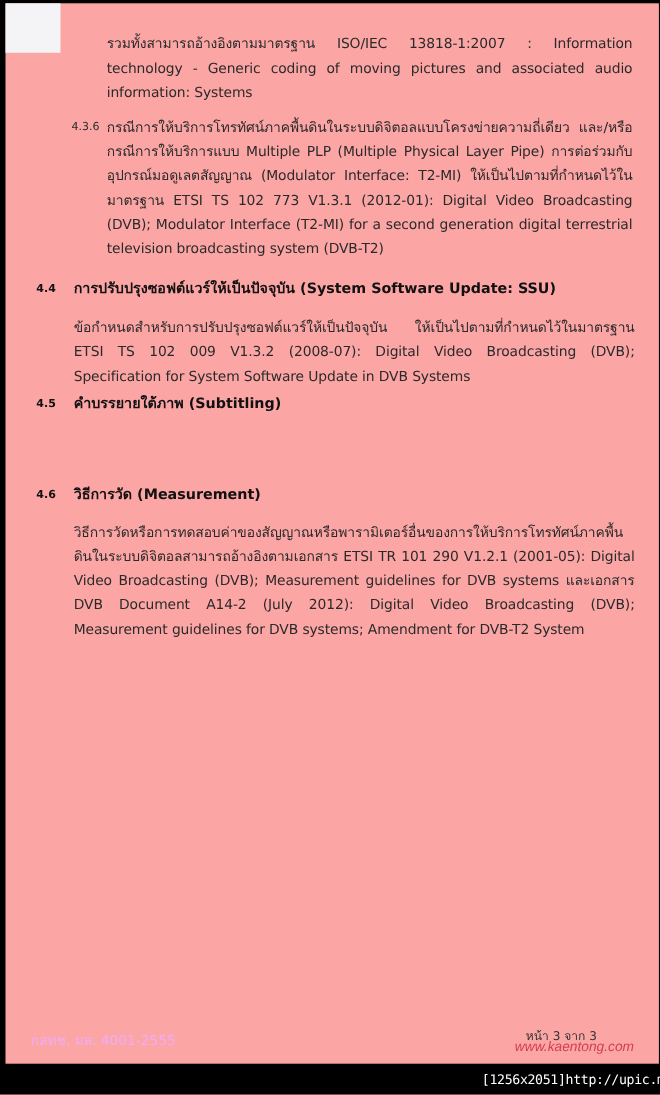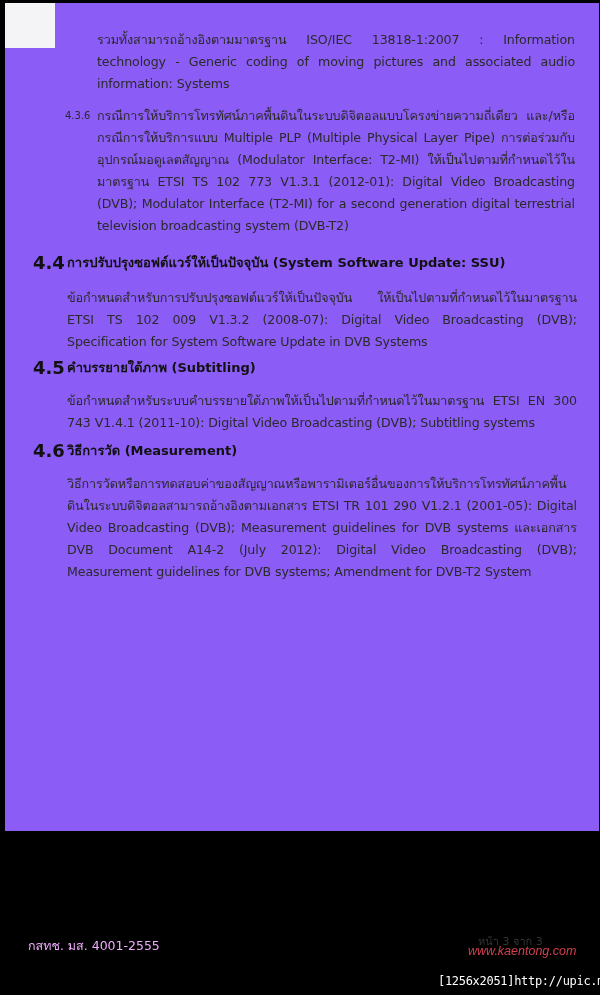--- a/index.html
+++ b/index.html
@@ -1,33 +1,33 @@
 <!DOCTYPE html>
 <html><head>
   <meta charset="utf-8">
   <style>
     html, body { margin: 0; padding: 0; }
     body {
       width: 600px; height: 995px; background: #000; position: relative; overflow: hidden;
       font-family: "DejaVu Sans", "Liberation Sans", sans-serif; color: #222;
     }
     .page {
-      position: absolute; left: 5px; top: 3px; width: 594px; height: 828px;
-      background: #8b5cf6;
+      position: absolute; left: 5px; top: 3px; width: 594px; height: 964px;
+      background: #fca5a5;
     }
     .page .shade {
       position: absolute; left: 0; top: 0; width: 50px; height: 45px;
       background: #f4f4f6;
     }
     .para {
       position: absolute; font-size: 12.6px; line-height: 22px; color: #2a2a2a;
       text-align: justify; text-align-last: left; letter-spacing: -0.1px;
     }
     .num { position: absolute; font-size: 10px; line-height: 22px; color: #2a2a2a; text-align: center; }
-    .heading-num { position: absolute; font-size: 18px; font-weight: bold; color: #111; line-height: 22px; }
+    .heading-num { position: absolute; font-size: 10px; font-weight: bold; color: #111; line-height: 22px; }
     .heading { position: absolute; font-size: 13px; font-weight: bold; color: #111; line-height: 22px; }
     .footer-left { position: absolute; left: 28px; top: 936px; font-size: 12.5px; color: #f0abfc; }
     .footer-right { position: absolute; left: 478px; top: 932px; font-size: 11px; color: #333; }
     .watermark {
       position: absolute; left: 468px; top: 944px; font-size: 12.5px; font-style: italic;
       color: #d04050; font-family: "Liberation Sans", sans-serif;
     }
     .upic {
       position: absolute; left: 438px; top: 974px; font-size: 12px; color: #fff;
       font-family: "DejaVu Sans Mono", monospace; letter-spacing: -0.3px;
@@ -43,21 +43,20 @@
 
   <div class="num" style="left:60px; top:102px;">4.3.6</div>
   <div class="para" style="left:92px; top:102px; width:478px;">กรณีการให้บริการโทรทัศน์ภาคพื้นดินในระบบดิจิตอลแบบโครงข่ายความถี่เดียว และ/หรือกรณีการให้บริการแบบ Multiple PLP (Multiple Physical Layer Pipe) การต่อร่วมกับอุปกรณ์มอดูเลตสัญญาณ (Modulator Interface: T2-MI) ให้เป็นไปตามที่กำหนดไว้ในมาตรฐาน ETSI TS 102 773 V1.3.1 (2012-01): Digital Video Broadcasting (DVB); Modulator Interface (T2-MI) for a second generation digital terrestrial television broadcasting system (DVB-T2)</div>
 
   <div class="heading-num" style="left:28px; top:249px;">4.4</div>
   <div class="heading" style="left:62px; top:249px;">การปรับปรุงซอฟต์แวร์ให้เป็นปัจจุบัน (System Software Update: SSU)</div>
   <div class="para" style="left:62px; top:284px; width:510px;">ข้อกำหนดสำหรับการปรับปรุงซอฟต์แวร์ให้เป็นปัจจุบัน ให้เป็นไปตามที่กำหนดไว้ในมาตรฐาน ETSI TS 102 009 V1.3.2 (2008-07): Digital Video Broadcasting (DVB); Specification for System Software Update in DVB Systems</div>
 
   <div class="heading-num" style="left:28px; top:354px;">4.5</div>
   <div class="heading" style="left:62px; top:354px;">คำบรรยายใต้ภาพ (Subtitling)</div>
-  <div class="para" style="left:62px; top:387px; width:510px;">ข้อกำหนดสำหรับระบบคำบรรยายใต้ภาพให้เป็นไปตามที่กำหนดไว้ในมาตรฐาน ETSI EN 300 743 V1.4.1 (2011-10): Digital Video Broadcasting (DVB); Subtitling systems</div>
 
   <div class="heading-num" style="left:28px; top:437px;">4.6</div>
   <div class="heading" style="left:62px; top:437px;">วิธีการวัด (Measurement)</div>
   <div class="para" style="left:62px; top:470px; width:510px;">วิธีการวัดหรือการทดสอบค่าของสัญญาณหรือพารามิเตอร์อื่นของการให้บริการโทรทัศน์ภาคพื้นดินในระบบดิจิตอลสามารถอ้างอิงตามเอกสาร ETSI TR 101 290 V1.2.1 (2001-05): Digital Video Broadcasting (DVB); Measurement guidelines for DVB systems และเอกสาร DVB Document A14-2 (July 2012): Digital Video Broadcasting (DVB); Measurement guidelines for DVB systems; Amendment for DVB-T2 System</div>
 </div>
 
 <div class="footer-left">กสทช. มส. 4001-2555</div>
 <div class="footer-right">หน้า 3 จาก 3</div>
 <div class="watermark">www.kaentong.com</div>
 <div class="upic">[1256x2051]http://upic.me/</div>

